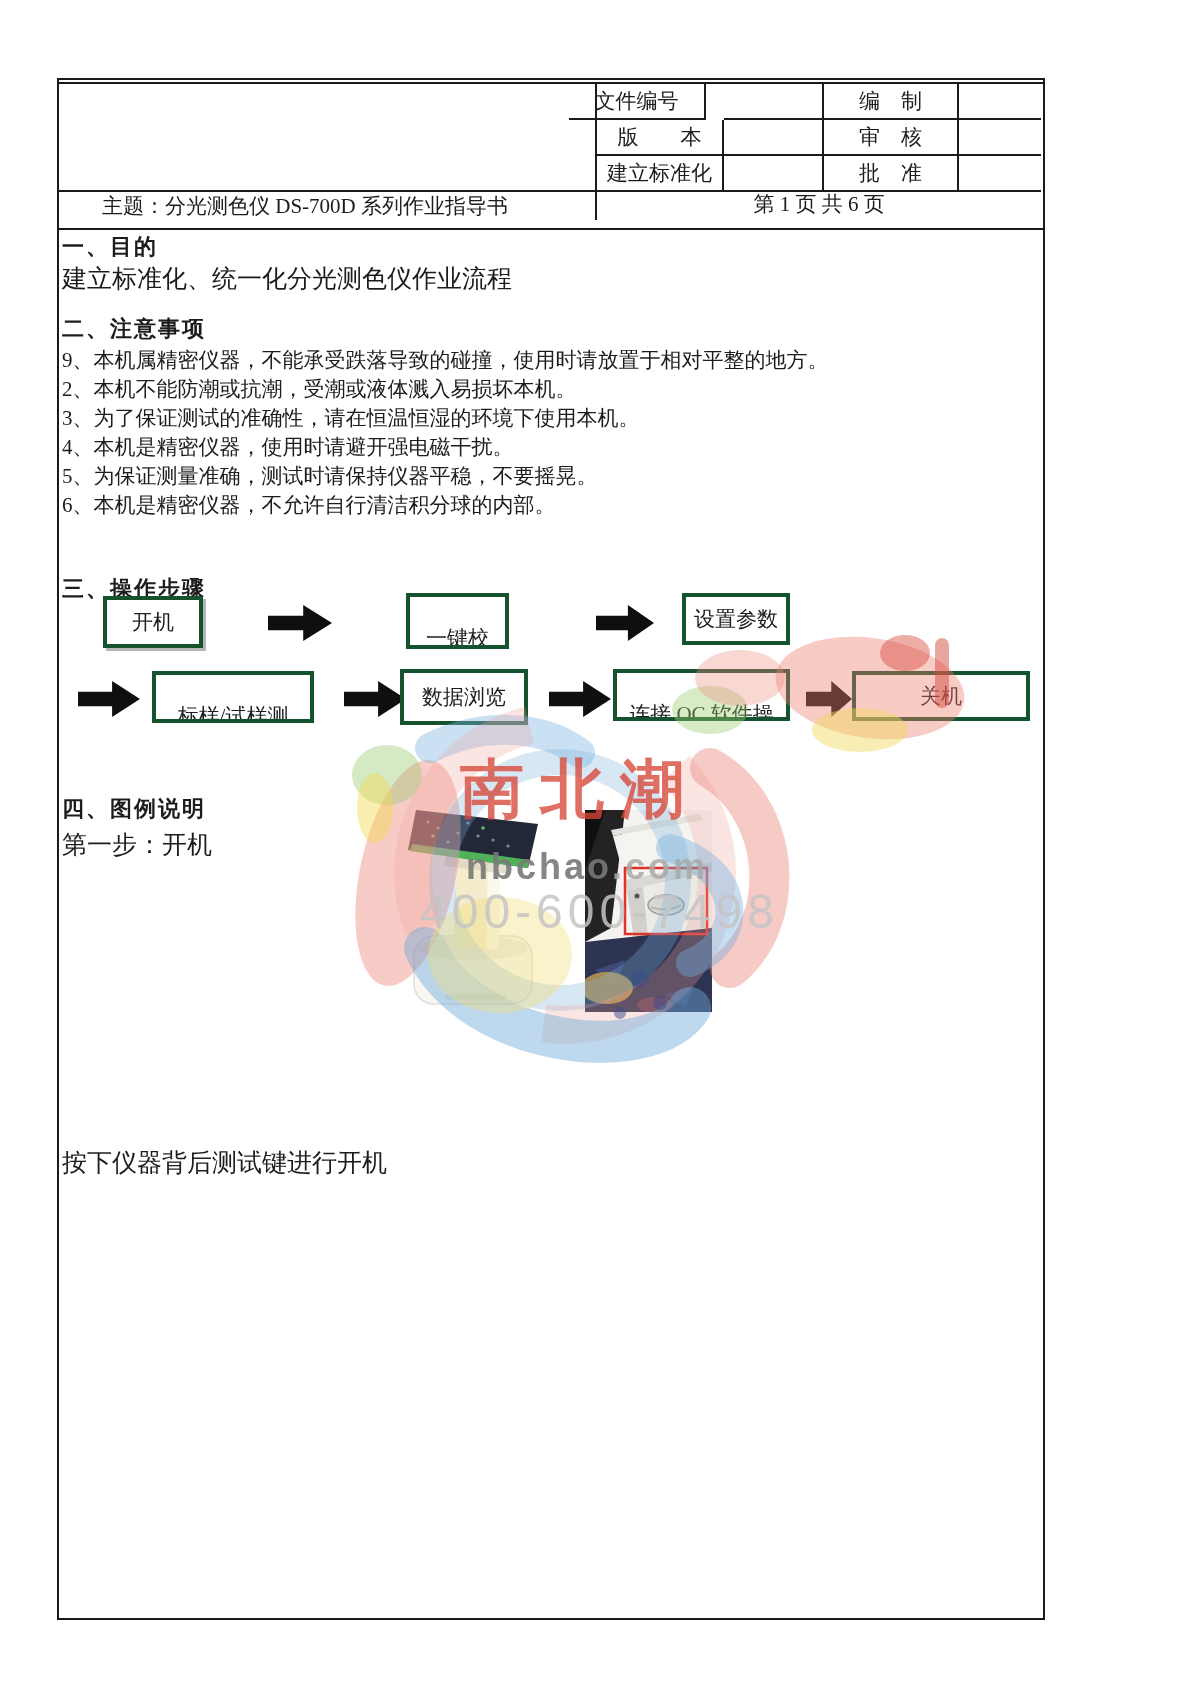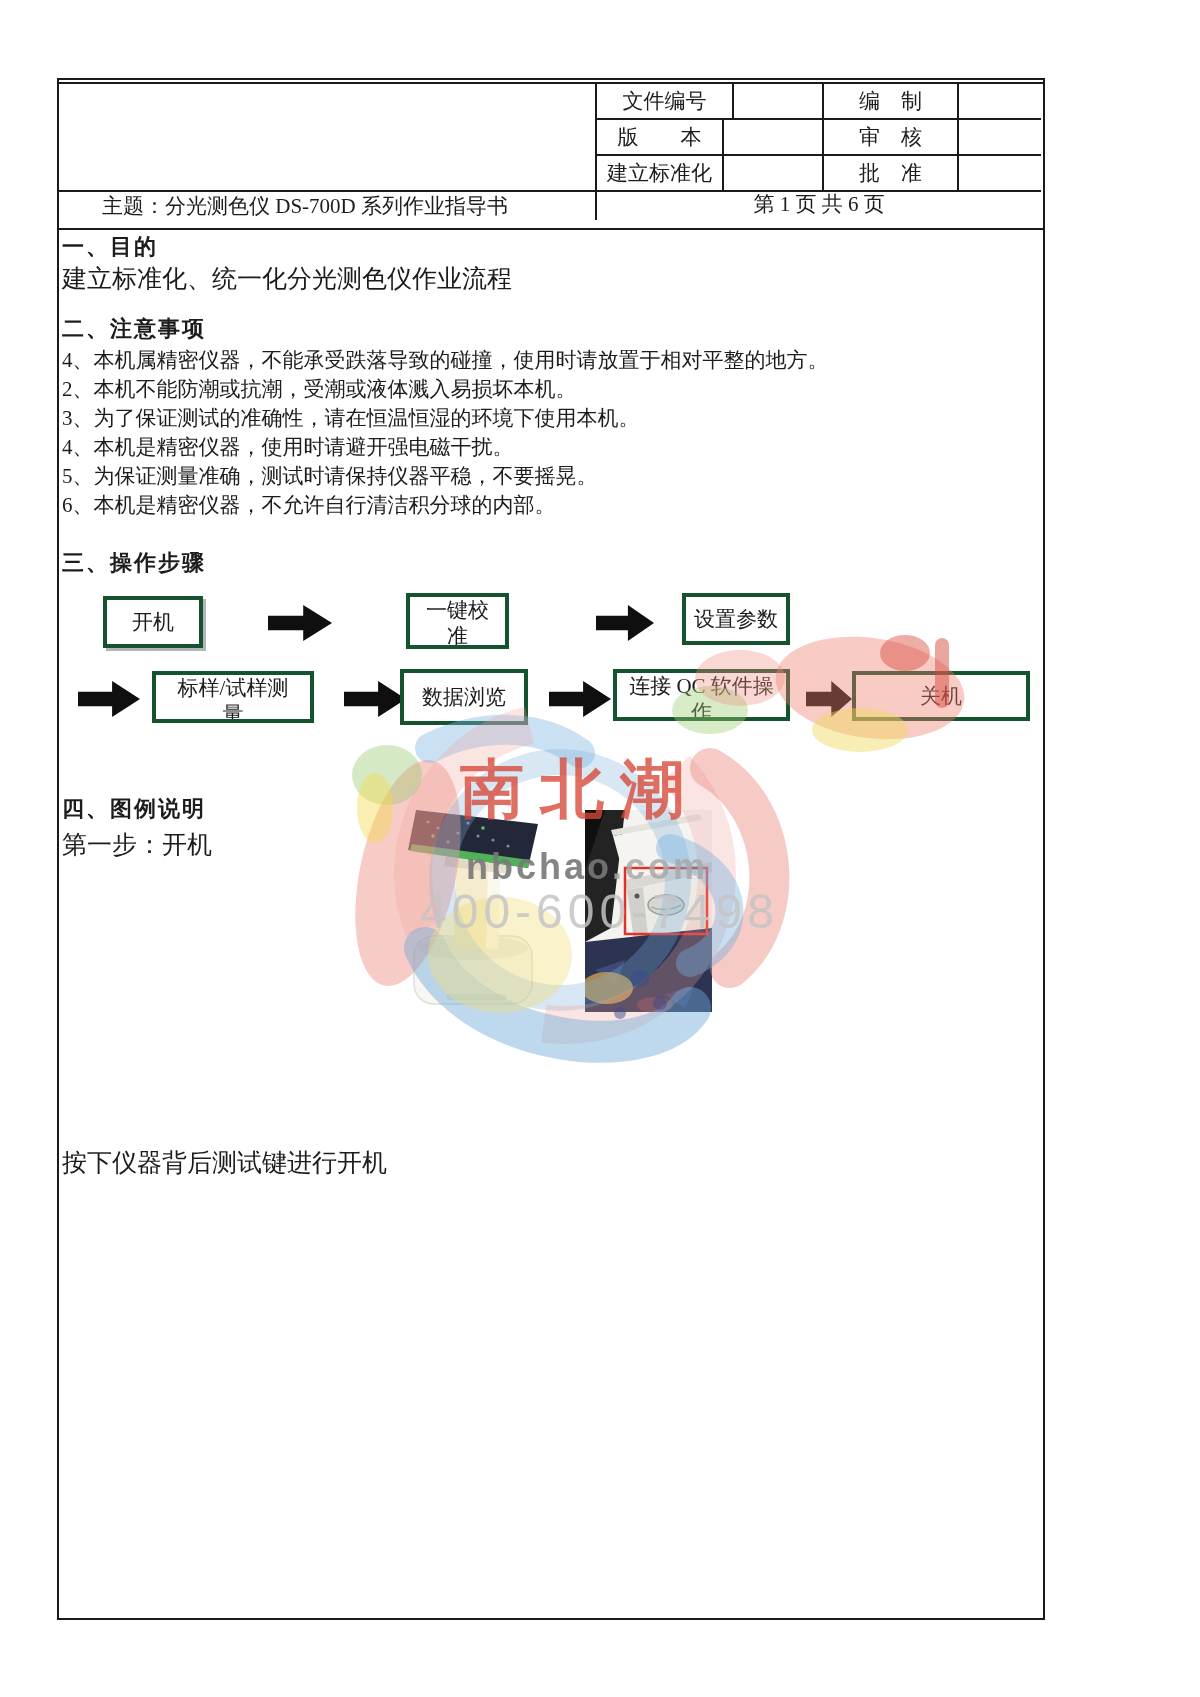--- a/index.html
+++ b/index.html
@@ -18,21 +18,21 @@
   .bb{border-bottom:2px solid #1a1a1a;}
   
   .h{position:absolute;left:62px;font-family:"Liberation Sans","DejaVu Sans",sans-serif;
      font-weight:bold;font-size:22px;letter-spacing:2px;z-index:1;}
   .p{position:absolute;left:62px;font-size:25px;z-index:1;}
   .plist{position:absolute;left:62px;top:346px;width:960px;font-size:21px;line-height:29px;z-index:1;}
   
   .fb{position:absolute;border:4px solid #14532d;background:#fff;box-sizing:border-box;
       font-size:21px;text-align:center;overflow:hidden;z-index:1;}
   .fb.one{display:flex;align-items:center;justify-content:center;}
-  .fb .fl1{margin-top:0;line-height:26px;}
+  .fb .fl1{margin-top:28px;line-height:26px;}
   .fb .fl2{line-height:26px;}
   .fb.shadow{box-shadow:3px 3px 0 rgba(120,120,120,.55);}
   .arr{position:absolute;background:#0f0f0f;z-index:1;
        clip-path:polygon(0 30%,55% 30%,55% 0,100% 50%,55% 100%,55% 70%,0 70%);}
   
   .fig{position:absolute;z-index:2;}
   
   .wm{position:absolute;left:0;top:0;width:1200px;height:1697px;pointer-events:none;z-index:5;}
   .wm-splash{position:absolute;left:350px;top:618px;}
   .wm-title{position:absolute;left:460px;top:746px;font-size:64px;font-weight:bold;
@@ -47,21 +47,21 @@
 </head>
 <body>
 
 <div class="page">
 
   <div class="frame"></div>
 
   <div class="htable">
     <div class="cell br bb" style="left:0;top:0;width:538px;height:108px;"></div>
 
-    <div class="cell cen br bb" style="left:538px;top:0;width:137px;height:36px;">文件编号</div>
+    <div class="cell cen br bb" style="left:510px;top:0;width:137px;height:36px;">文件编号</div>
     <div class="cell cen br bb" style="left:665px;top:0;width:100px;height:36px;"></div>
     <div class="cell cen br bb" style="left:765px;top:0;width:135px;height:36px;">编　制</div>
     <div class="cell cen bb" style="left:900px;top:0;width:82px;height:36px;"></div>
 
     <div class="cell cen br bb" style="left:538px;top:36px;width:127px;height:36px;">版　　本</div>
     <div class="cell cen br bb" style="left:665px;top:36px;width:100px;height:36px;"></div>
     <div class="cell cen br bb" style="left:765px;top:36px;width:135px;height:36px;">审　核</div>
     <div class="cell cen bb" style="left:900px;top:36px;width:82px;height:36px;"></div>
 
     <div class="cell cen br bb" style="left:538px;top:72px;width:127px;height:36px;">建立标准化</div>
@@ -71,29 +71,29 @@
 
     <div class="cell br" style="left:0;top:108px;width:538px;height:28px;padding-left:43px;">主题：分光测色仪 DS-700D 系列作业指导书</div>
     <div class="cell cen" style="left:538px;top:108px;width:444px;height:24px;">第 1 页 共 6 页</div>
   </div>
 
   <div class="h" style="top:232px;">一、目的</div>
   <div class="p" style="top:262px;">建立标准化、统一化分光测色仪作业流程</div>
 
   <div class="h" style="top:314px;">二、注意事项</div>
   <div class="plist">
-    <div>4、本机属精密仪器，不能承受跌落导致的碰撞，使用时请放置于相对平整的地方。</div>
+    <div>9、本机属精密仪器，不能承受跌落导致的碰撞，使用时请放置于相对平整的地方。</div>
     <div>2、本机不能防潮或抗潮，受潮或液体溅入易损坏本机。</div>
     <div>3、为了保证测试的准确性，请在恒温恒湿的环境下使用本机。</div>
     <div>4、本机是精密仪器，使用时请避开强电磁干扰。</div>
     <div>5、为保证测量准确，测试时请保持仪器平稳，不要摇晃。</div>
     <div>6、本机是精密仪器，不允许自行清洁积分球的内部。</div>
   </div>
 
-  <div class="h" style="top:548px;">三、操作步骤</div>
+  <div class="h" style="top:574px;">三、操作步骤</div>
 
   <div class="fb one shadow" style="left:103px;top:596px;width:100px;height:52px;">开机</div>
   <div class="arr" style="left:268px;top:605px;width:64px;height:36px;"></div>
   <div class="fb two" style="left:406px;top:593px;width:103px;height:56px;">
     <div class="fl1">一键校</div>
     <div class="fl2">准</div>
   </div>
   <div class="arr" style="left:596px;top:605px;width:58px;height:36px;"></div>
   <div class="fb one" style="left:682px;top:593px;width:108px;height:52px;">设置参数</div>
 

